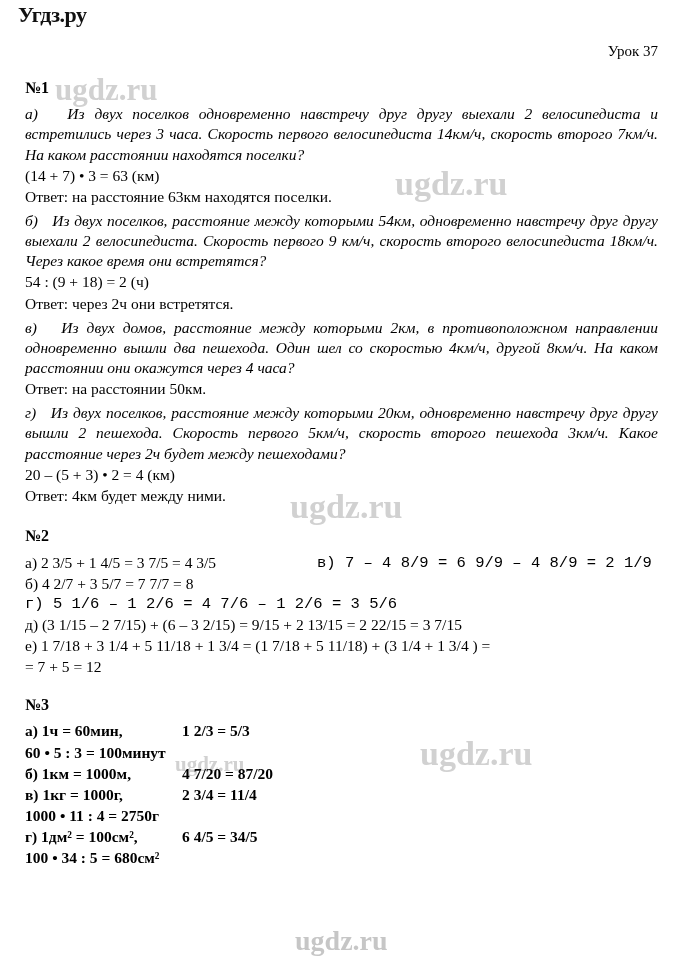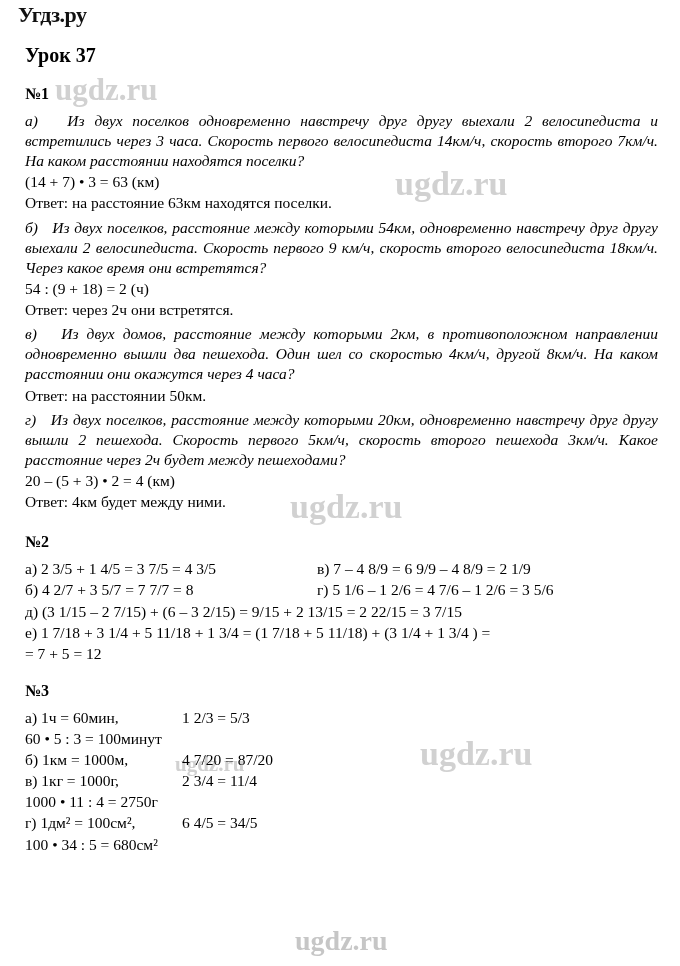--- a/index.html
+++ b/index.html
@@ -55,23 +55,24 @@
 
   
   .content {
     position: relative;
     z-index: 2;
     padding-top: 42px;
     font-size: 15.5px;
     line-height: 1.30;
   }
   .lesson-title {
-    font-weight: bold;
-    font-size: 20px;
+    font-weight: normal;
+    font-size: 15px;
     margin: 0 0 16px 3px;
+    text-align: right;
   }
   .task-num {
     font-weight: bold;
     font-size: 16px;
     margin: 0 0 6px 3px;
   }
   .task-block { margin-bottom: 4px; }
   .para {
     margin: 0 0 1px 3px;
     text-align: justify;
@@ -93,26 +94,28 @@
     font-style: normal;
   }
   .row2 .col-a {
     display: inline-block;
     width: 292px;
     vertical-align: top;
   }
   .row2 .col-b {
     display: inline-block;
     vertical-align: top;
+    font-family: Liberation Mono, monospace;
   }
 
   
   .row3 {
     margin: 0 0 1px 3px;
     font-style: normal;
+    font-weight: bold;
   }
   .row3 .c1 {
     display: inline-block;
     width: 157px;
     vertical-align: top;
   }
   .row3 .c2 {
     display: inline-block;
     vertical-align: top;
   }

